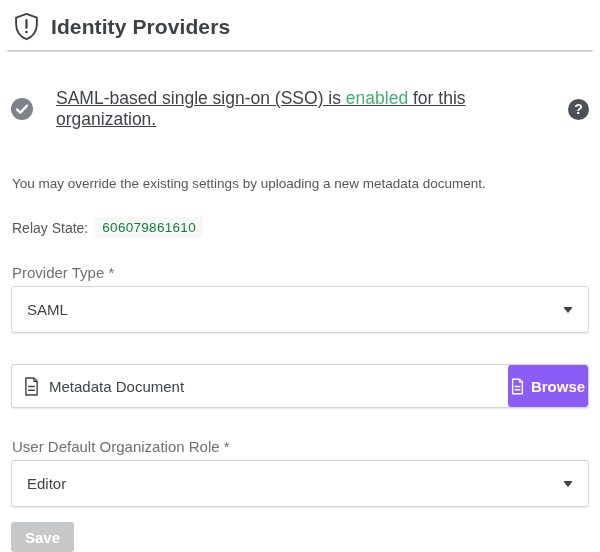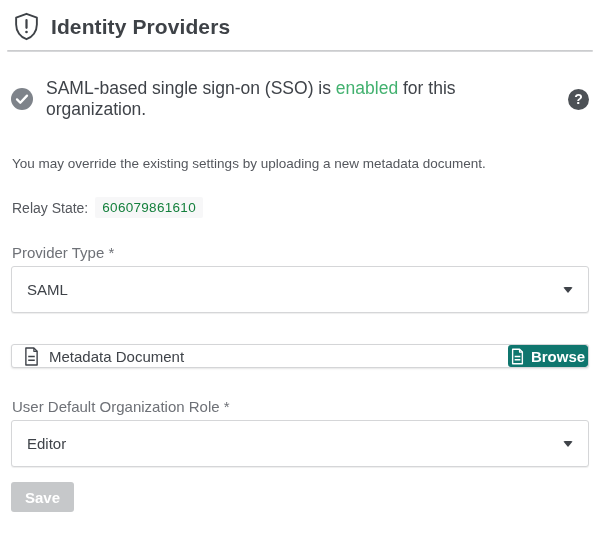--- a/index.html
+++ b/index.html
@@ -13,21 +13,21 @@
   .page { padding: 10px 11px 0 11px; box-sizing: border-box; }
 
   
   .header { display: flex; align-items: center; gap: 11px; padding: 2px 0 0 2px; }
   .header h1 { margin: 0; font-size: 21px; font-weight: 700; color: #3e4247; letter-spacing: 0.1px; }
   .shield-wrap { display: flex; align-items: center; }
   .divider { height: 2px; background: linear-gradient(#c6c7c9, #dcdddf); margin: 9px -4px 0 -4px; border-radius: 1px; }
 
   
   .status-row { display: flex; align-items: center; gap: 11px; margin-top: 24px; }
-  .status-text { margin: 2px; font-size: 17.5px; color: #3f4349; }
+  .status-text { margin: 12px; font-size: 17.5px; color: #3f4349; text-decoration: underline; }
   .status-text .green { font-weight: 400; }
   .help-circle {
     margin-left: auto; flex: 0 0 auto;
     width: 21px; height: 21px; border-radius: 50%;
     background: #4d5156; color: #ffffff;
     font-size: 14px; font-weight: 700; line-height: 21px; text-align: center;
     cursor: pointer; user-select: none;
   }
 
   
@@ -53,29 +53,29 @@
     padding: 0 15px; font-size: 15px; color: #3f4349; cursor: pointer;
   }
   .caret {
     width: 0; height: 0; flex: 0 0 auto;
     border-left: 5px solid transparent; border-right: 5px solid transparent;
     border-top: 6px solid #3f4349; border-radius: 2px;
   }
 
   
   .file-row {
-    margin-top: 31px; height: 24px; box-sizing: border-box;
+    margin-top: 31px; height: 44px; box-sizing: border-box;
     border: 1px solid #d4d5d7; border-radius: 3px; background: #fff;
     box-shadow: 0 1px 2px rgba(0,0,0,0.10);
     display: flex; align-items: stretch; overflow: hidden; cursor: pointer;
   }
   .file-left { flex: 1; display: flex; align-items: center; gap: 10px; padding: 0 12px; font-size: 15px; color: #3f4349; }
   .browse-btn {
     width: 80px; border: none; margin: 0; padding: 0;
-    background: #0f766e; color: #ffffff; border-radius: 3px;
+    background: #8b5cf6; color: #ffffff; border-radius: 3px;
     display: flex; align-items: center; justify-content: center; gap: 7px;
     font-family: "Liberation Sans", sans-serif; font-size: 15px; font-weight: 700;
     cursor: pointer;
   }
   .icon { display: inline-flex; align-items: center; flex: 0 0 auto; }
 
   
   .save-btn {
     margin-top: 15px; width: 63px; height: 30px;
     background: #c6c8ca; color: #ffffff; border: none; border-radius: 3px;

